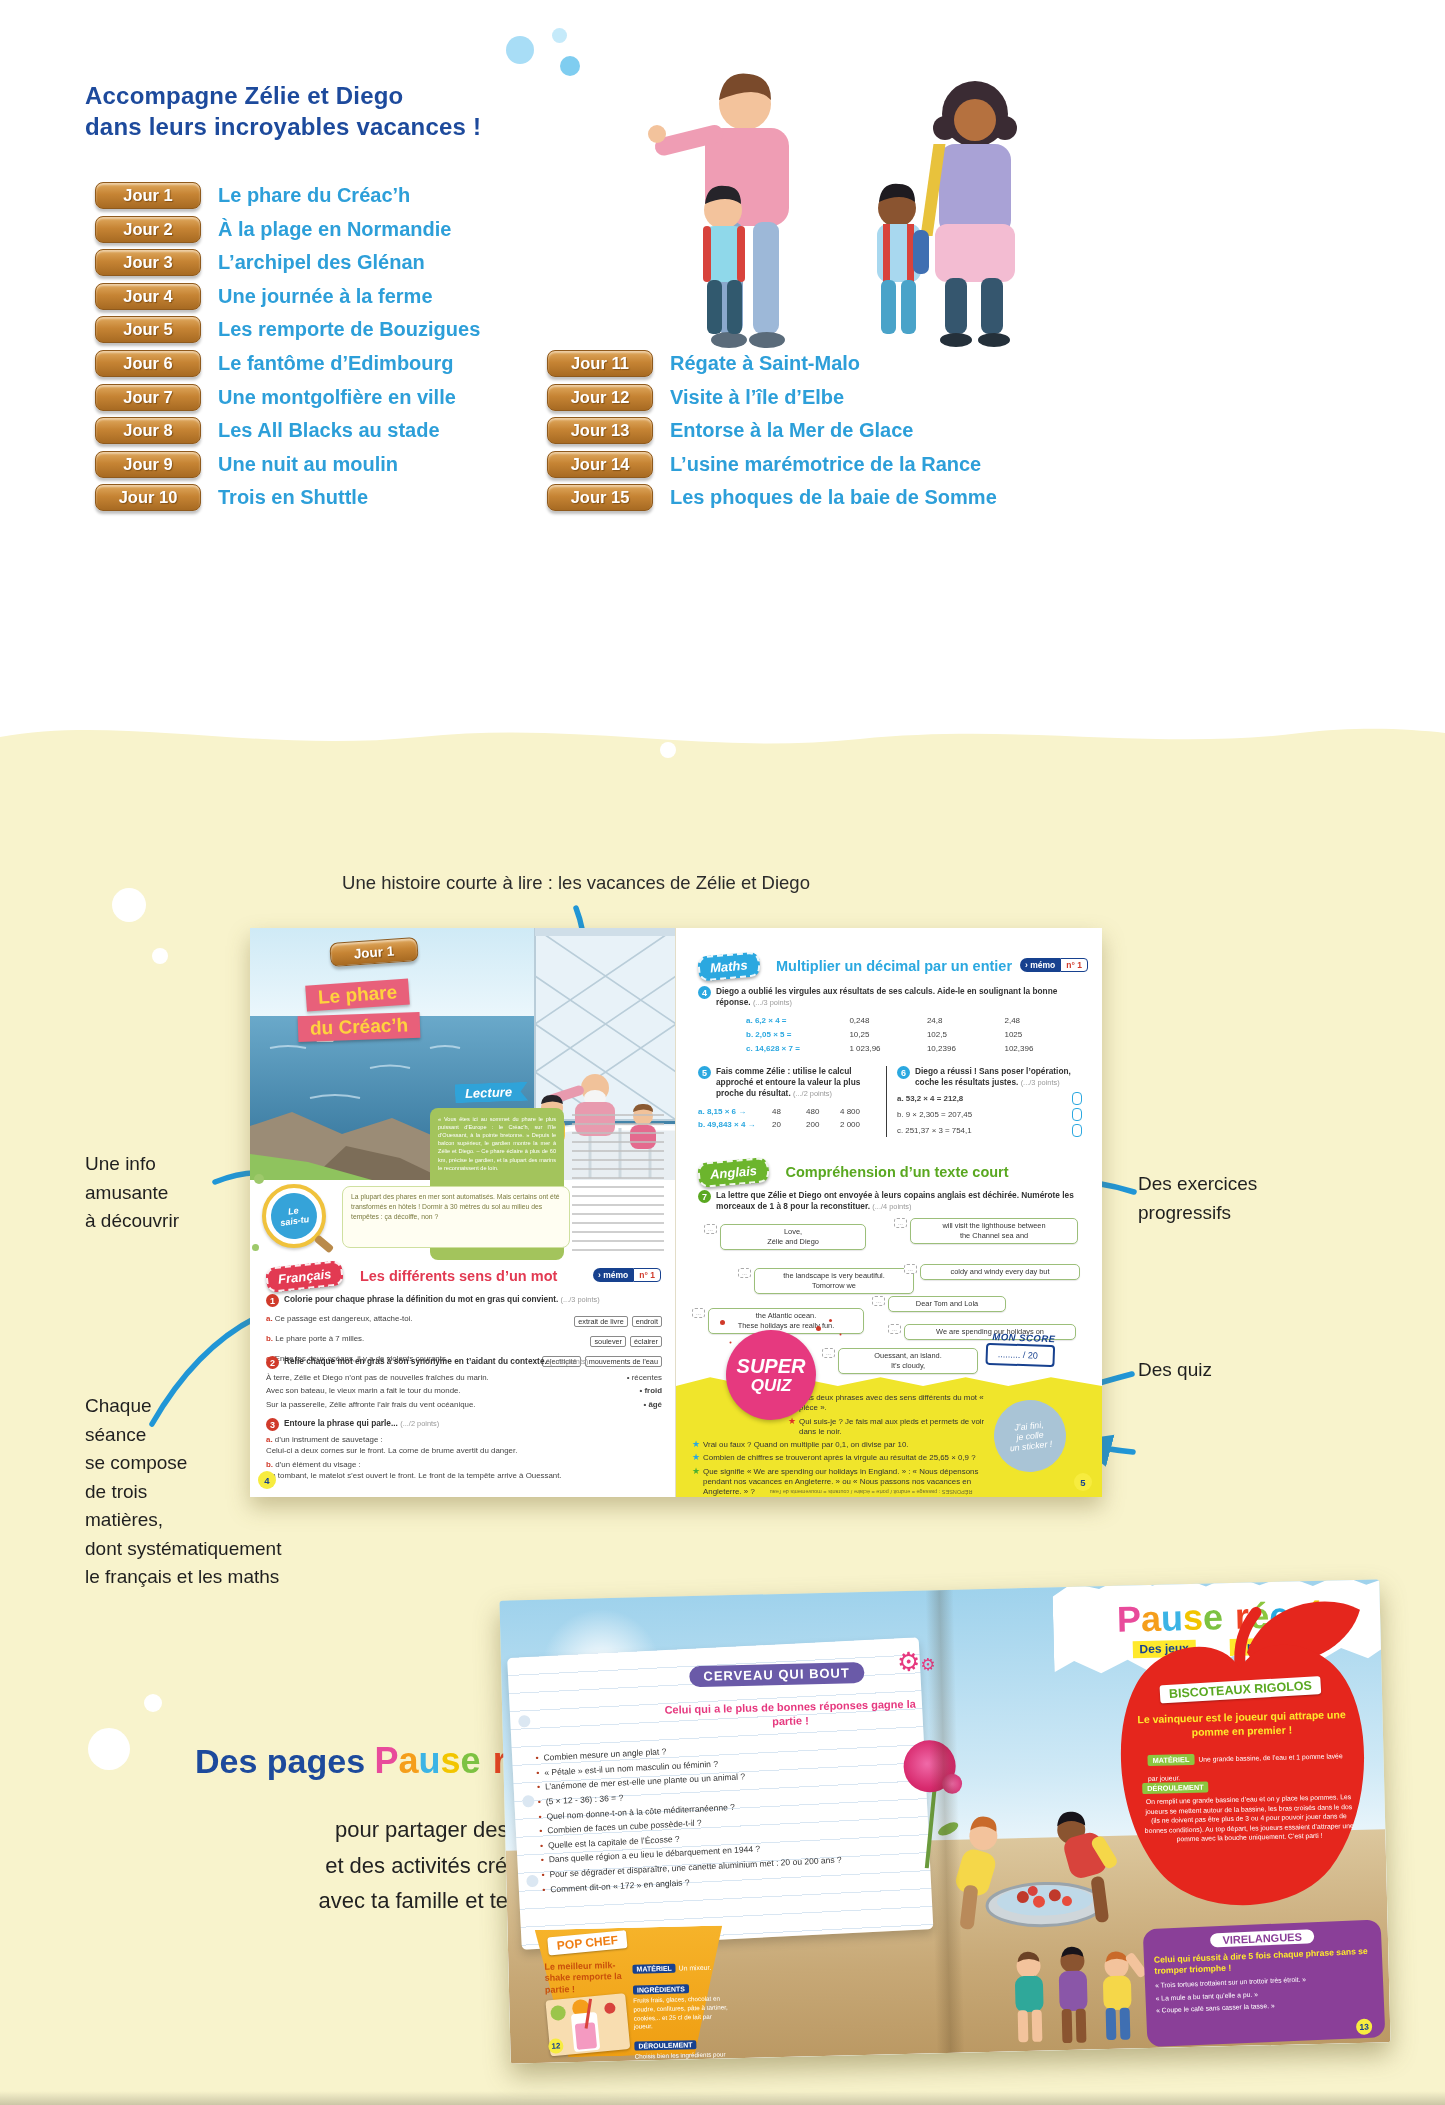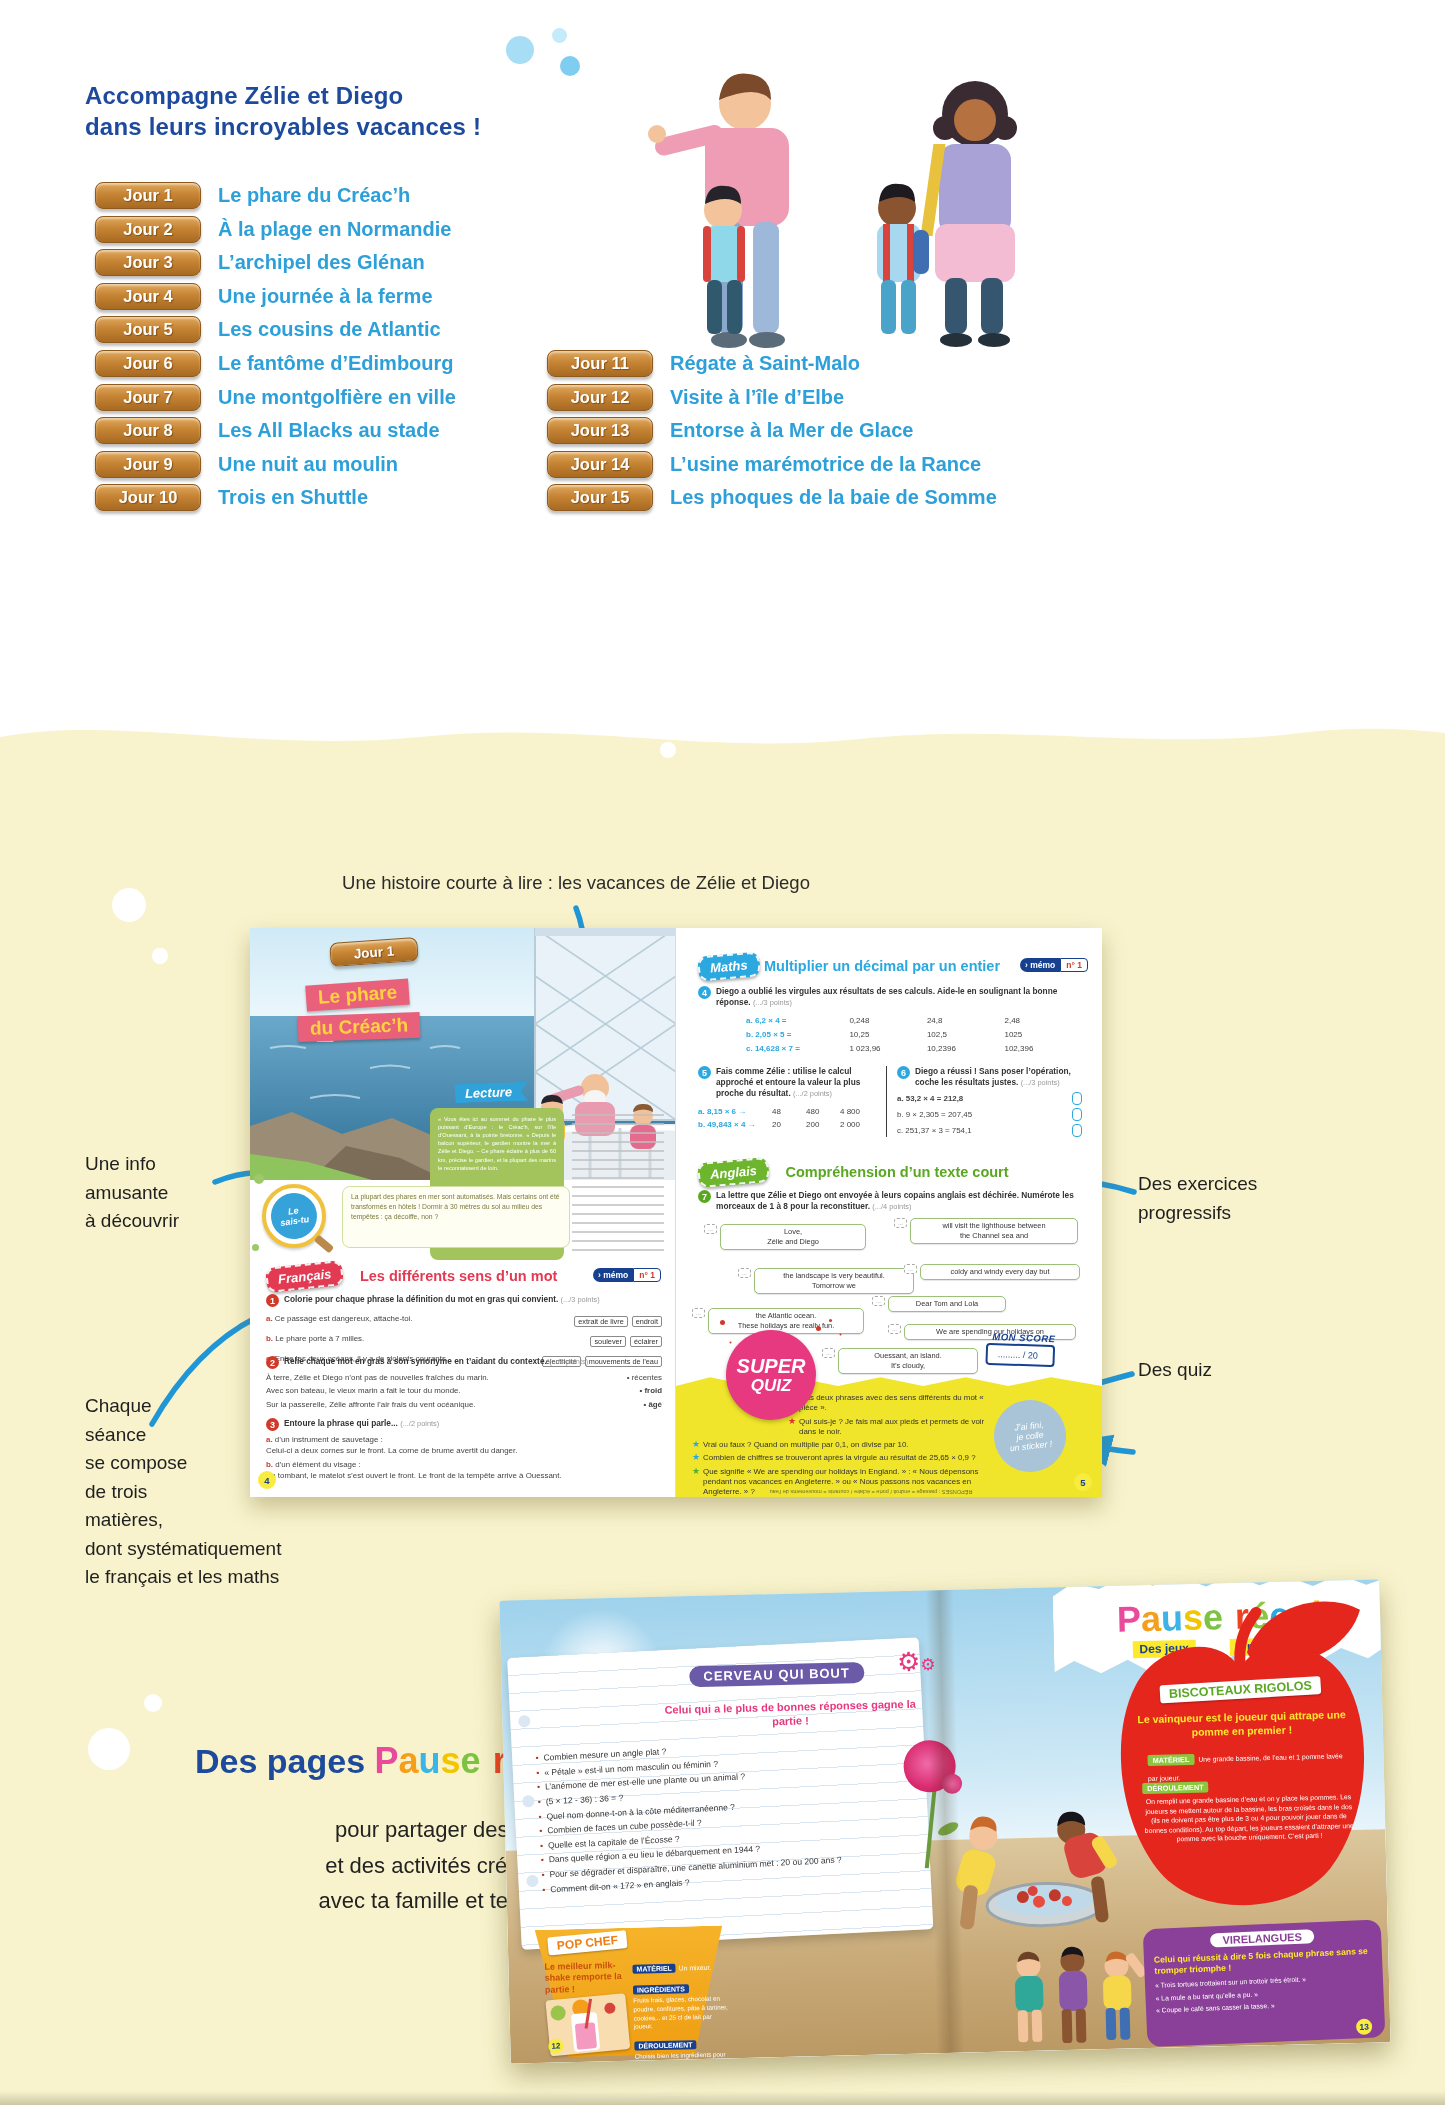--- a/index.html
+++ b/index.html
@@ -154,21 +154,21 @@
     <div class="day-row">
         <div class="wood">Jour 3</div>
         <div class="day-label">L’archipel des Glénan</div>
       </div>
     <div class="day-row">
         <div class="wood">Jour 4</div>
         <div class="day-label">Une journée à la ferme</div>
       </div>
     <div class="day-row">
         <div class="wood">Jour 5</div>
-        <div class="day-label">Les cousins de Atlantic</div>
+        <div class="day-label">Les remporte de Bouzigues</div>
       </div>
     <div class="day-row">
         <div class="wood">Jour 6</div>
         <div class="day-label">Le fantôme d’Edimbourg</div>
       </div>
     <div class="day-row">
         <div class="wood">Jour 7</div>
         <div class="day-label">Une montgolfière en ville</div>
       </div>
     <div class="day-row">
@@ -376,21 +376,21 @@
         <div class="ex-item" style="margin-top:3px"><span class="lred">a.</span> <span>d’un instrument de sauvetage :</span><br><span>Celui-ci a deux cornes sur le front.   La corne de brume avertit du danger.</span></div>
         <div class="ex-item" style="margin-top:2px"><span class="lred">b.</span> <span>d’un élément du visage :</span><br><span>En tombant, le matelot s’est ouvert le front.   Le front de la tempête arrive à Ouessant.</span></div>
       </div>
       <div class="abs pnum" style="left:8px;bottom:8px">4</div>
     </div>
 
     <div class="pg">
 
       <div class="abs" style="left:22px;top:26px">
         <span class="badge" style="background:#2ba8e0;transform:rotate(-5deg)">Maths</span>
-        <span class="sec-title" style="color:#2ba8e0;">Multiplier un décimal par un entier</span>
+        <span class="sec-title" style="color:#2ba8e0;margin-left:12px">Multiplier un décimal par un entier</span>
       </div>
       <div class="abs memo" style="right:14px;top:30px">
         <span class="tag">› mémo</span>
           <span class="num">n° 1</span>
       </div>
 
       <div class="abs" style="left:22px;top:58px;width:384px">
         <div style="display:flex;align-items:flex-start">
           <span class="exnum n-blue">4</span>
           <span class="ex-intro"><span>Diego a oublié les virgules aux résultats de ses calculs. Aide-le en soulignant la bonne réponse.</span> <span class="pts">(.../3 points)</span></span>

